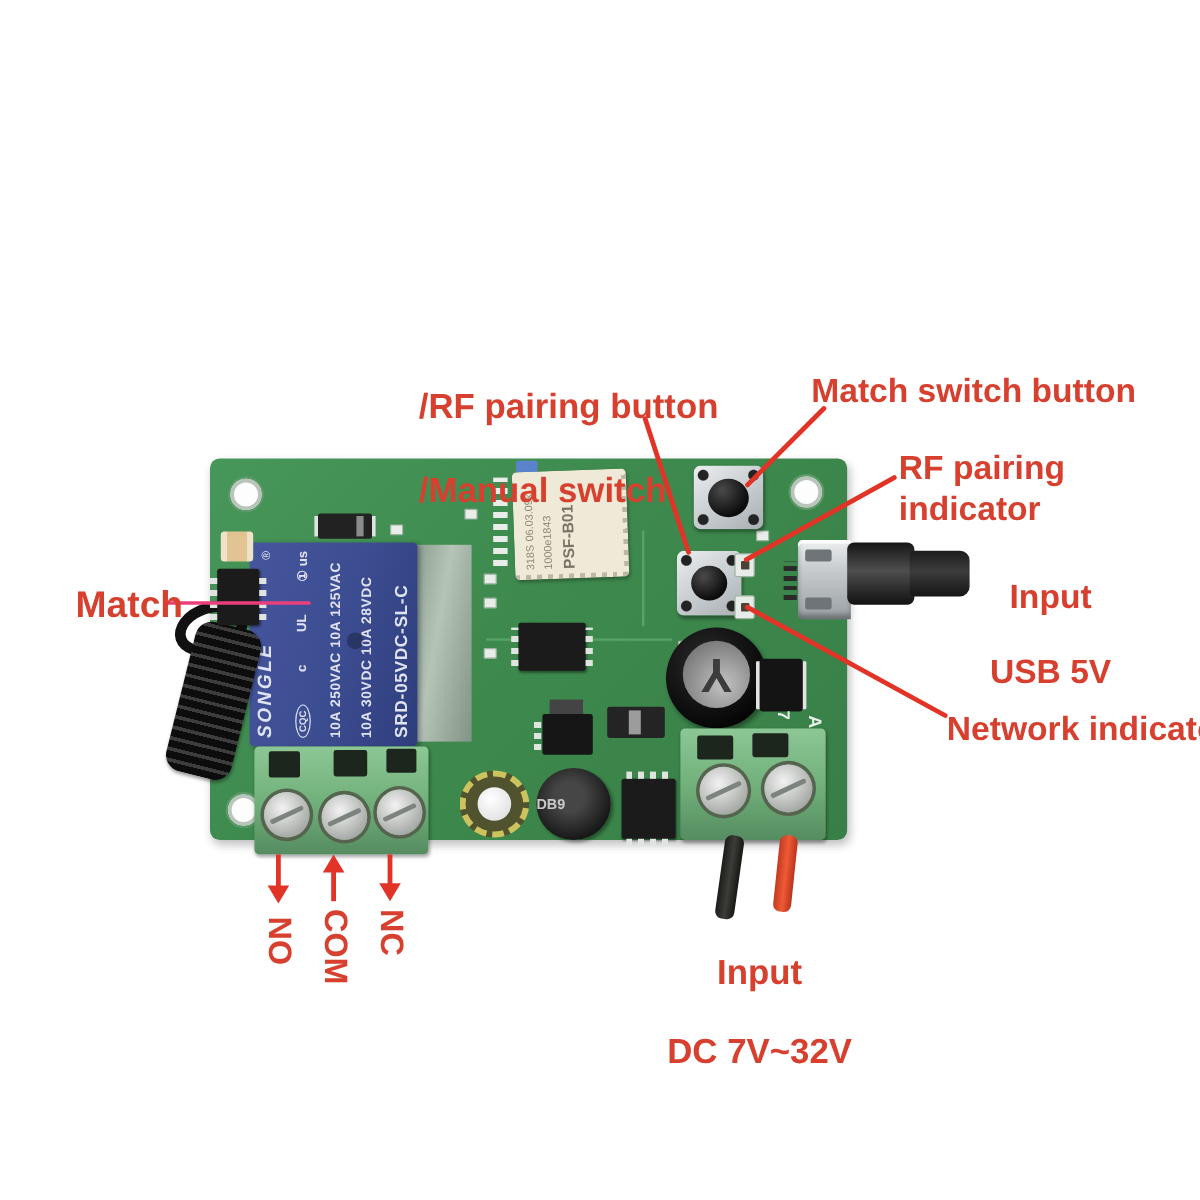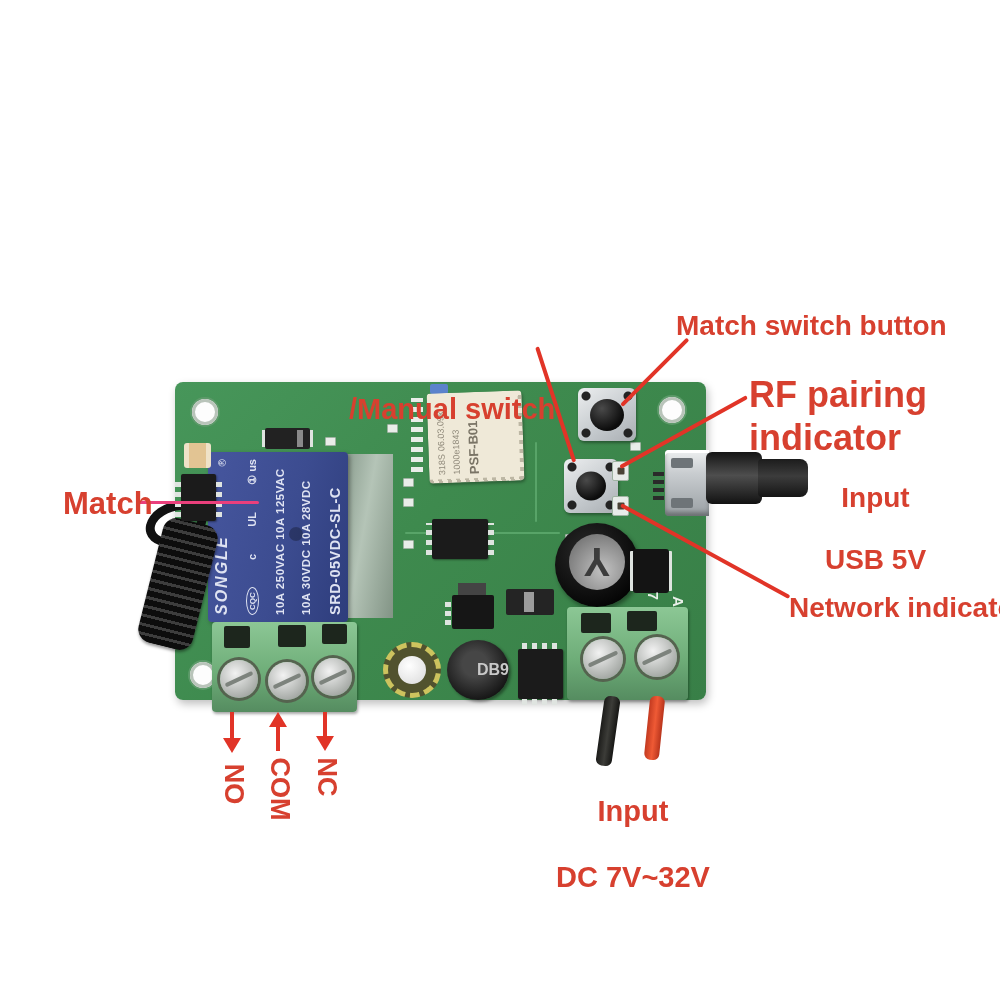--- a/index.html
+++ b/index.html
@@ -2,21 +2,21 @@
 <html><head>
 <meta charset="utf-8">
 <style>
   html,body{margin:0;padding:0;background:#fff;}
   .stage{position:relative;width:1000px;height:1000px;background:#fff;overflow:hidden;
          font-family:"Liberation Sans",sans-serif;}
   
   .ann{position:absolute;color:#d7402f;font-weight:700;white-space:pre-line;line-height:1.2;}
   .ann-match{left:349px;top:252px;font-size:29px;line-height:35px;}
   .ann-mode{left:676px;top:309px;font-size:28px;}
-  .ann-rf{left:749px;top:373px;font-size:36px;}
+  .ann-rf{left:749px;top:373px;font-size:28px;}
   .ann-usb{left:818px;top:451px;width:115px;text-align:center;font-size:28px;line-height:31px;}
   .ann-net{left:789px;top:591px;font-size:28px;white-space:nowrap;}
   .ann-relay{left:63px;top:485px;font-size:31px;}
   .ann-dc{left:553px;top:762px;width:160px;text-align:center;font-size:29px;line-height:33px;}
   .vlabel{position:absolute;color:#d7402f;font-weight:700;font-size:27px;white-space:nowrap;
           transform:translate(-50%,-50%) rotate(90deg);}
   
   .ann-line{position:absolute;height:4px;background:#e13427;border-radius:2px;transform-origin:0 50%;}
   .line-match{left:537px;top:345px;width:121px;transform:rotate(72deg);}
   .line-mode{left:688px;top:337px;width:94px;transform:rotate(135deg);}
@@ -128,22 +128,22 @@
   .sot .tab{position:absolute;left:6px;top:0;width:28px;height:13px;background:#444;}
   .sot .body{position:absolute;left:0;top:12px;width:42px;height:34px;background:#161616;border-radius:2px;}
   .sot .body::before{content:"";position:absolute;left:-7px;top:4px;bottom:4px;width:6px;
         background:repeating-linear-gradient(0deg,#dfe4e0 0 5px,transparent 5px 9px);}
   .smd-strip{position:absolute;left:331px;top:207px;width:48px;height:26px;background:#242424;border-radius:2px;}
   .smd-strip::after{content:"";position:absolute;left:18px;top:3px;bottom:3px;width:10px;background:#9c9c9c;}
   .bridge{position:absolute;left:458px;top:167px;width:36px;height:44px;background:#141414;border-radius:3px;
         box-shadow:-5px 0 0 -2px #dfe4e0,5px 0 0 -2px #dfe4e0;}
   .toroid{position:absolute;left:272px;top:258px;width:62px;height:60px;border-radius:50%;
         background:radial-gradient(circle at 45% 40%,#464646 25%,#141414 75%);
-        box-shadow:2px 2px 3px rgba(0,0,0,.4);color:#c9c9c9;font-size:16px;font-weight:700;
-        text-align:right;line-height:60px;}
+        box-shadow:2px 2px 3px rgba(0,0,0,.4);color:#c9c9c9;font-size:12px;font-weight:700;
+        text-align:left;line-height:60px;}
   .ycoil{position:absolute;left:208px;top:260px;width:58px;height:56px;border-radius:50%;
         background:#51522e;border:5px dashed #cdc35e;box-sizing:border-box;}
   .ycoil::after{content:"";position:absolute;left:50%;top:50%;transform:translate(-50%,-50%);
         width:28px;height:28px;border-radius:50%;background:radial-gradient(circle at 40% 35%,#ffffff,#d9d9d9);}
   
   .term{position:absolute;border-radius:4px;background:linear-gradient(180deg,#8cc795 0%,#6fae79 55%,#558c60 100%);
         box-shadow:1px 2px 3px rgba(0,0,0,.35);}
   .t-open{position:absolute;background:#1d261d;border-radius:2px;}
   .screw{position:absolute;border-radius:50%;
         background:radial-gradient(circle at 40% 35%,#f2f2f2,#b9bcb9 55%,#8a8f8a 100%);
@@ -274,21 +274,21 @@
   <div>
     <div class="head head-up" style="left:269px;top:712px;"></div>
     <div class="shaft" style="left:276px;top:725px;height:26px;"></div>
   </div>
   <div>
     <div class="shaft" style="left:323px;top:712px;height:26px;"></div>
     <div class="head head-down" style="left:316px;top:736px;"></div>
   </div>
 
   <div class="ann ann-match"><br>
-    <br>
+    <span>/RF pairing button</span><br>
     <span>/Manual switch</span></div>
 
   <div class="ann ann-mode">Match switch button</div>
   <div class="ann ann-rf">RF pairing indicator</div>
 
   <div class="ann ann-usb">
     <span>Input</span><br>
     <span>USB 5V</span></div>
 
   <div class="ann ann-net">Network indicator</div>

